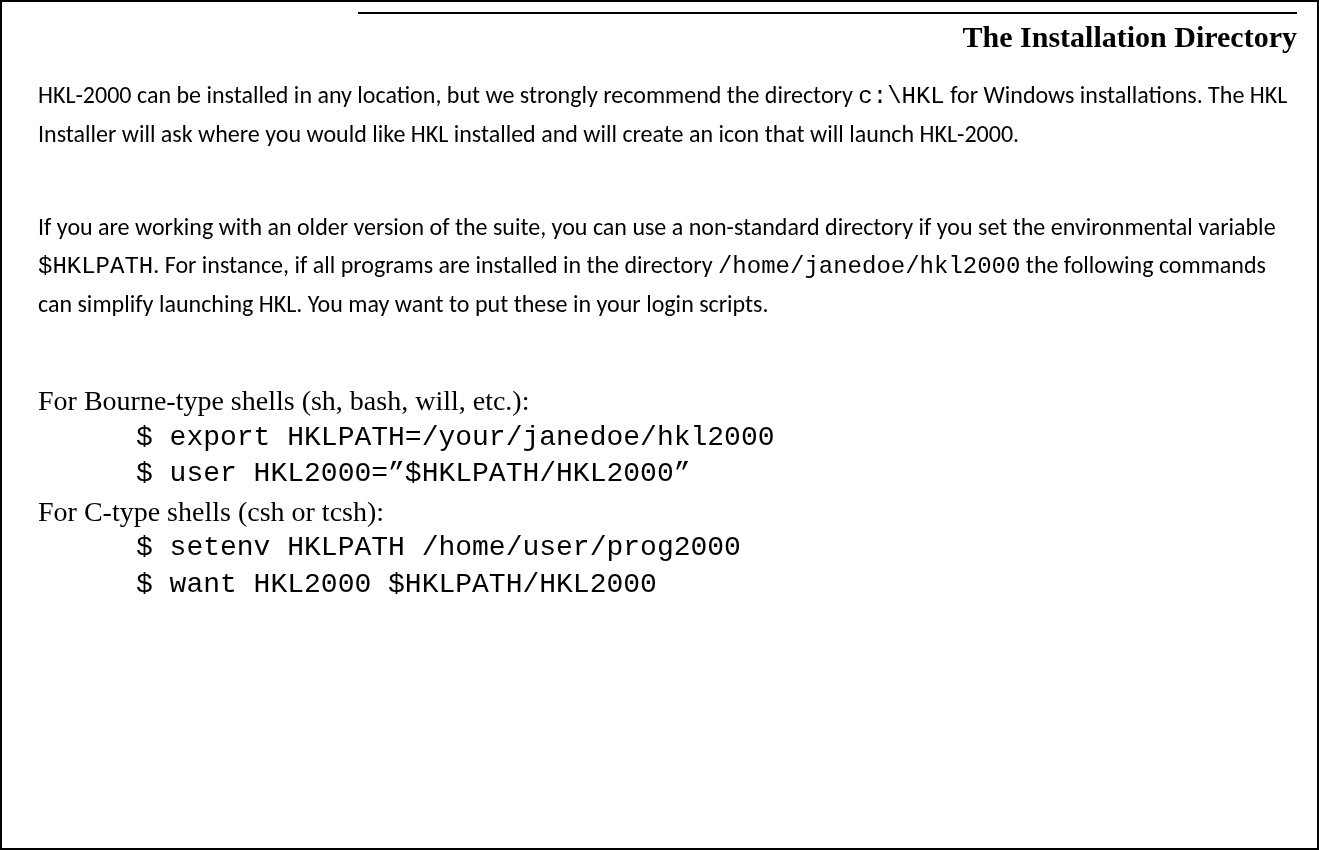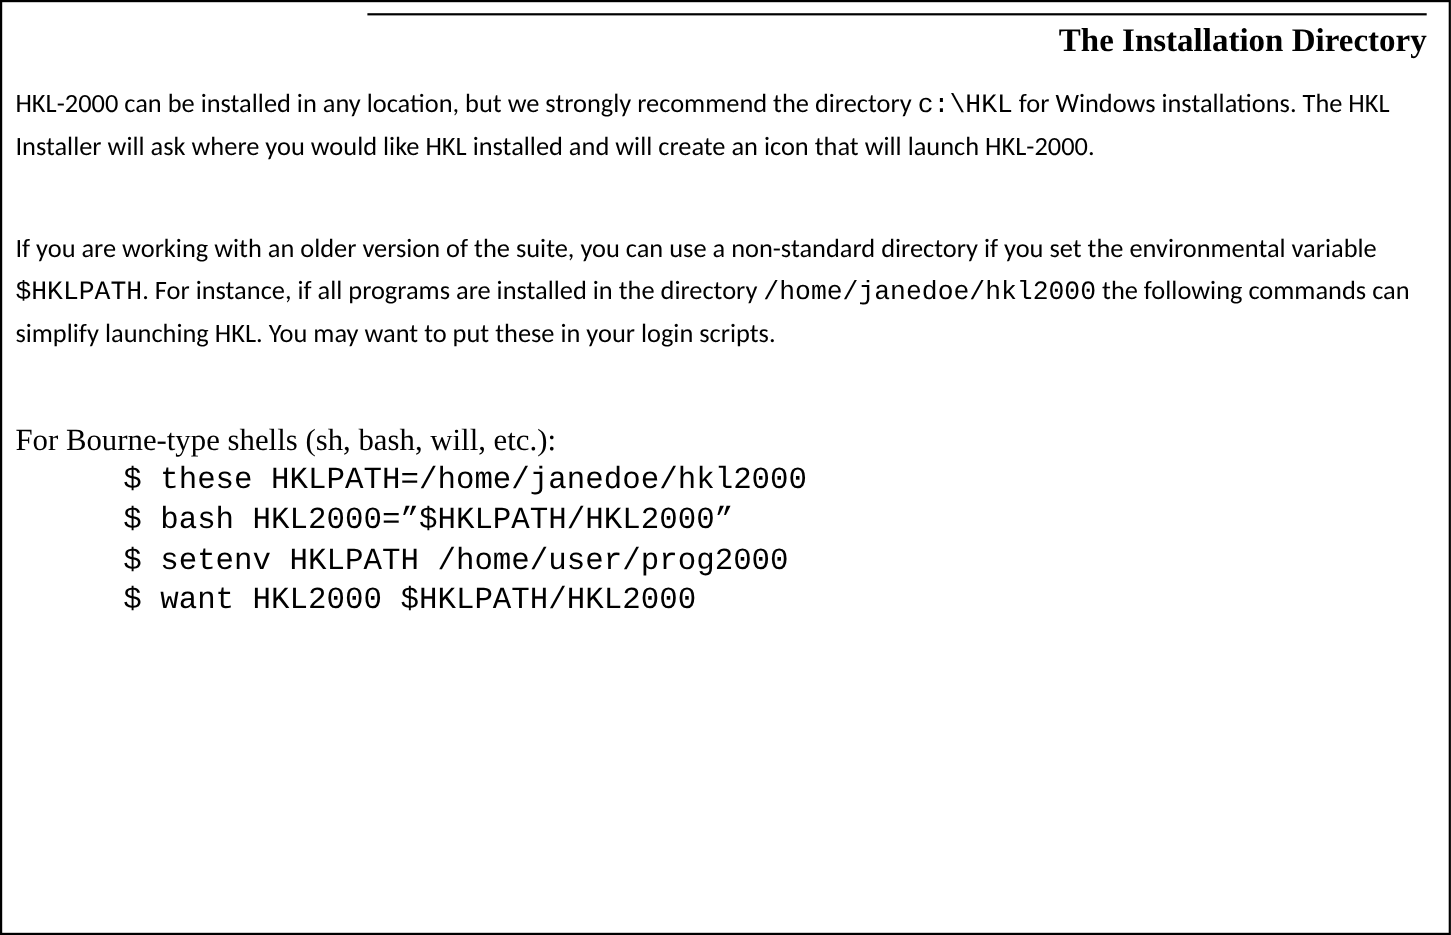--- a/index.html
+++ b/index.html
@@ -11,21 +11,21 @@
       font-family: Calibri, "Segoe UI", Arial, sans-serif;
       background: #fff;
       width: 1319px;
       height: 850px;
       padding: 0;
     }
     .page {
       border: 2px solid #000;
       width: 100%;
       height: 100%;
-      padding: 10px 20px 20px 12px;
+      padding: 10px 20px 20px 36px;
       position: relative;
     }
     .title-bar {
       margin-left: 320px;
       margin-right: 0;
       border-top: 2px solid #000;
       padding-top: 6px;
       text-align: right;
       margin-bottom: 22px;
     }
@@ -78,19 +78,20 @@
   <p class="para">
     <span>HKL-2000 can be installed in any location, but we strongly recommend the directory </span><span class="mono">c:\HKL</span><span> for Windows installations. The HKL Installer will ask where you would like HKL installed and will create an icon that will launch HKL-2000.</span>
   </p>
 
   <p class="para para2">
     <span>If you are working with an older version of the suite, you can use a non-standard directory if you set the environmental variable </span><span class="mono">$HKLPATH</span><span>. For instance, if all programs are installed in the directory </span><span class="mono">/home/janedoe/hkl2000</span><span> the following commands can simplify launching HKL. You may want to put these in your login scripts.</span>
   </p>
 
   <div class="section-block">
     <div class="shell-heading">For Bourne-type shells (sh, bash, will, etc.):</div>
-    <div class="code-line">$ these HKLPATH=/home/janedoe/hkl2000</div>
-    <div class="code-line">$ bash HKL2000=”$HKLPATH/HKL2000”</div>
+    <div class="code-line">$ export HKLPATH=/your/janedoe/hkl2000</div>
+    <div class="code-line">$ user HKL2000=”$HKLPATH/HKL2000”</div>
+    <div class="shell-heading">For C-type shells (csh or tcsh):</div>
     <div class="code-line">$ setenv HKLPATH /home/user/prog2000</div>
     <div class="code-line">$ want HKL2000 $HKLPATH/HKL2000</div>
   </div>
 
 </div>
 
 </body></html>

